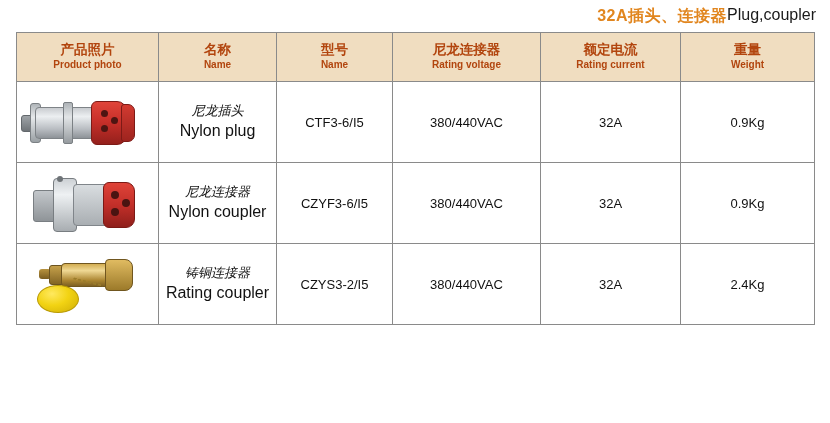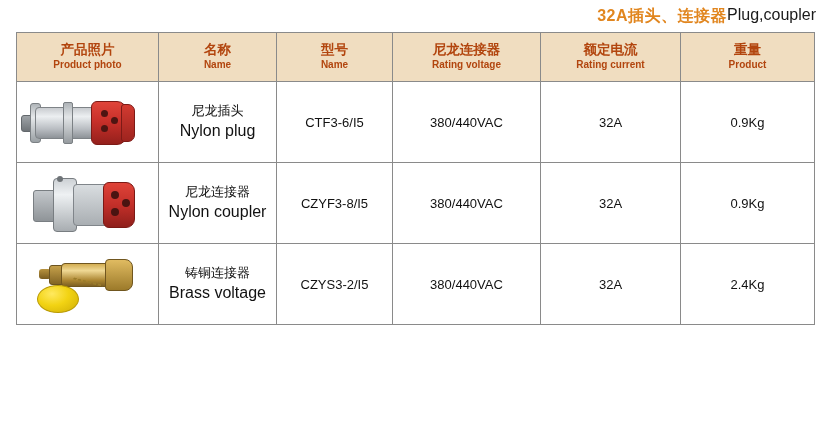--- a/index.html
+++ b/index.html
@@ -79,20 +79,21 @@
     height: 78px;
     background: #ffffff;
     color: #111111;
     font-size: 13px;
   }
   .cell-cn {
     display: block;
     font-size: 13px;
     color: #111;
     line-height: 1.35;
+    font-style: italic;
   }
   .cell-en {
     display: block;
     font-size: 16px;
     color: #111;
     line-height: 1.35;
   }
   td.photo-cell {
     padding: 0;
   }
@@ -280,21 +281,21 @@
           <th>
             <span class="th-cn">尼龙连接器</span>
             <span class="th-en">Rating voltage</span>
           </th>
           <th>
             <span class="th-cn">额定电流</span>
             <span class="th-en">Rating current</span>
           </th>
           <th>
             <span class="th-cn">重量</span>
-            <span class="th-en">Product</span>
+            <span class="th-en">Weight</span>
           </th>
         </tr>
       </thead>
       <tbody>
 
         <tr>
           <td class="photo-cell">
             <div class="photo-box">
               <div class="art np-tail"></div>
               <div class="art np-ring1"></div>
@@ -328,40 +329,40 @@
               <div class="art nc-hole1"></div>
               <div class="art nc-hole2"></div>
               <div class="art nc-hole3"></div>
               <div class="art nc-screw"></div>
             </div>
           </td>
           <td>
             <span class="cell-cn">尼龙连接器</span>
             <span class="cell-en">Nylon coupler</span>
           </td>
-          <td>CZYF3-8/I5</td>
+          <td>CZYF3-6/I5</td>
           <td>380/440VAC</td>
           <td>32A</td>
           <td>0.9Kg</td>
         </tr>
 
         <tr>
           <td class="photo-cell">
             <div class="photo-box">
               <div class="art bc-tail"></div>
               <div class="art bc-nut"></div>
               <div class="art bc-body"></div>
               <div class="art bc-head"></div>
               <div class="art bc-chain"></div>
               <div class="art bc-cap"></div>
             </div>
           </td>
           <td>
             <span class="cell-cn">铸铜连接器</span>
-            <span class="cell-en">Brass voltage</span>
+            <span class="cell-en">Rating coupler</span>
           </td>
           <td>CZYS3-2/I5</td>
           <td>380/440VAC</td>
           <td>32A</td>
           <td>2.4Kg</td>
         </tr>
 
       </tbody>
     </table>
   </div>

